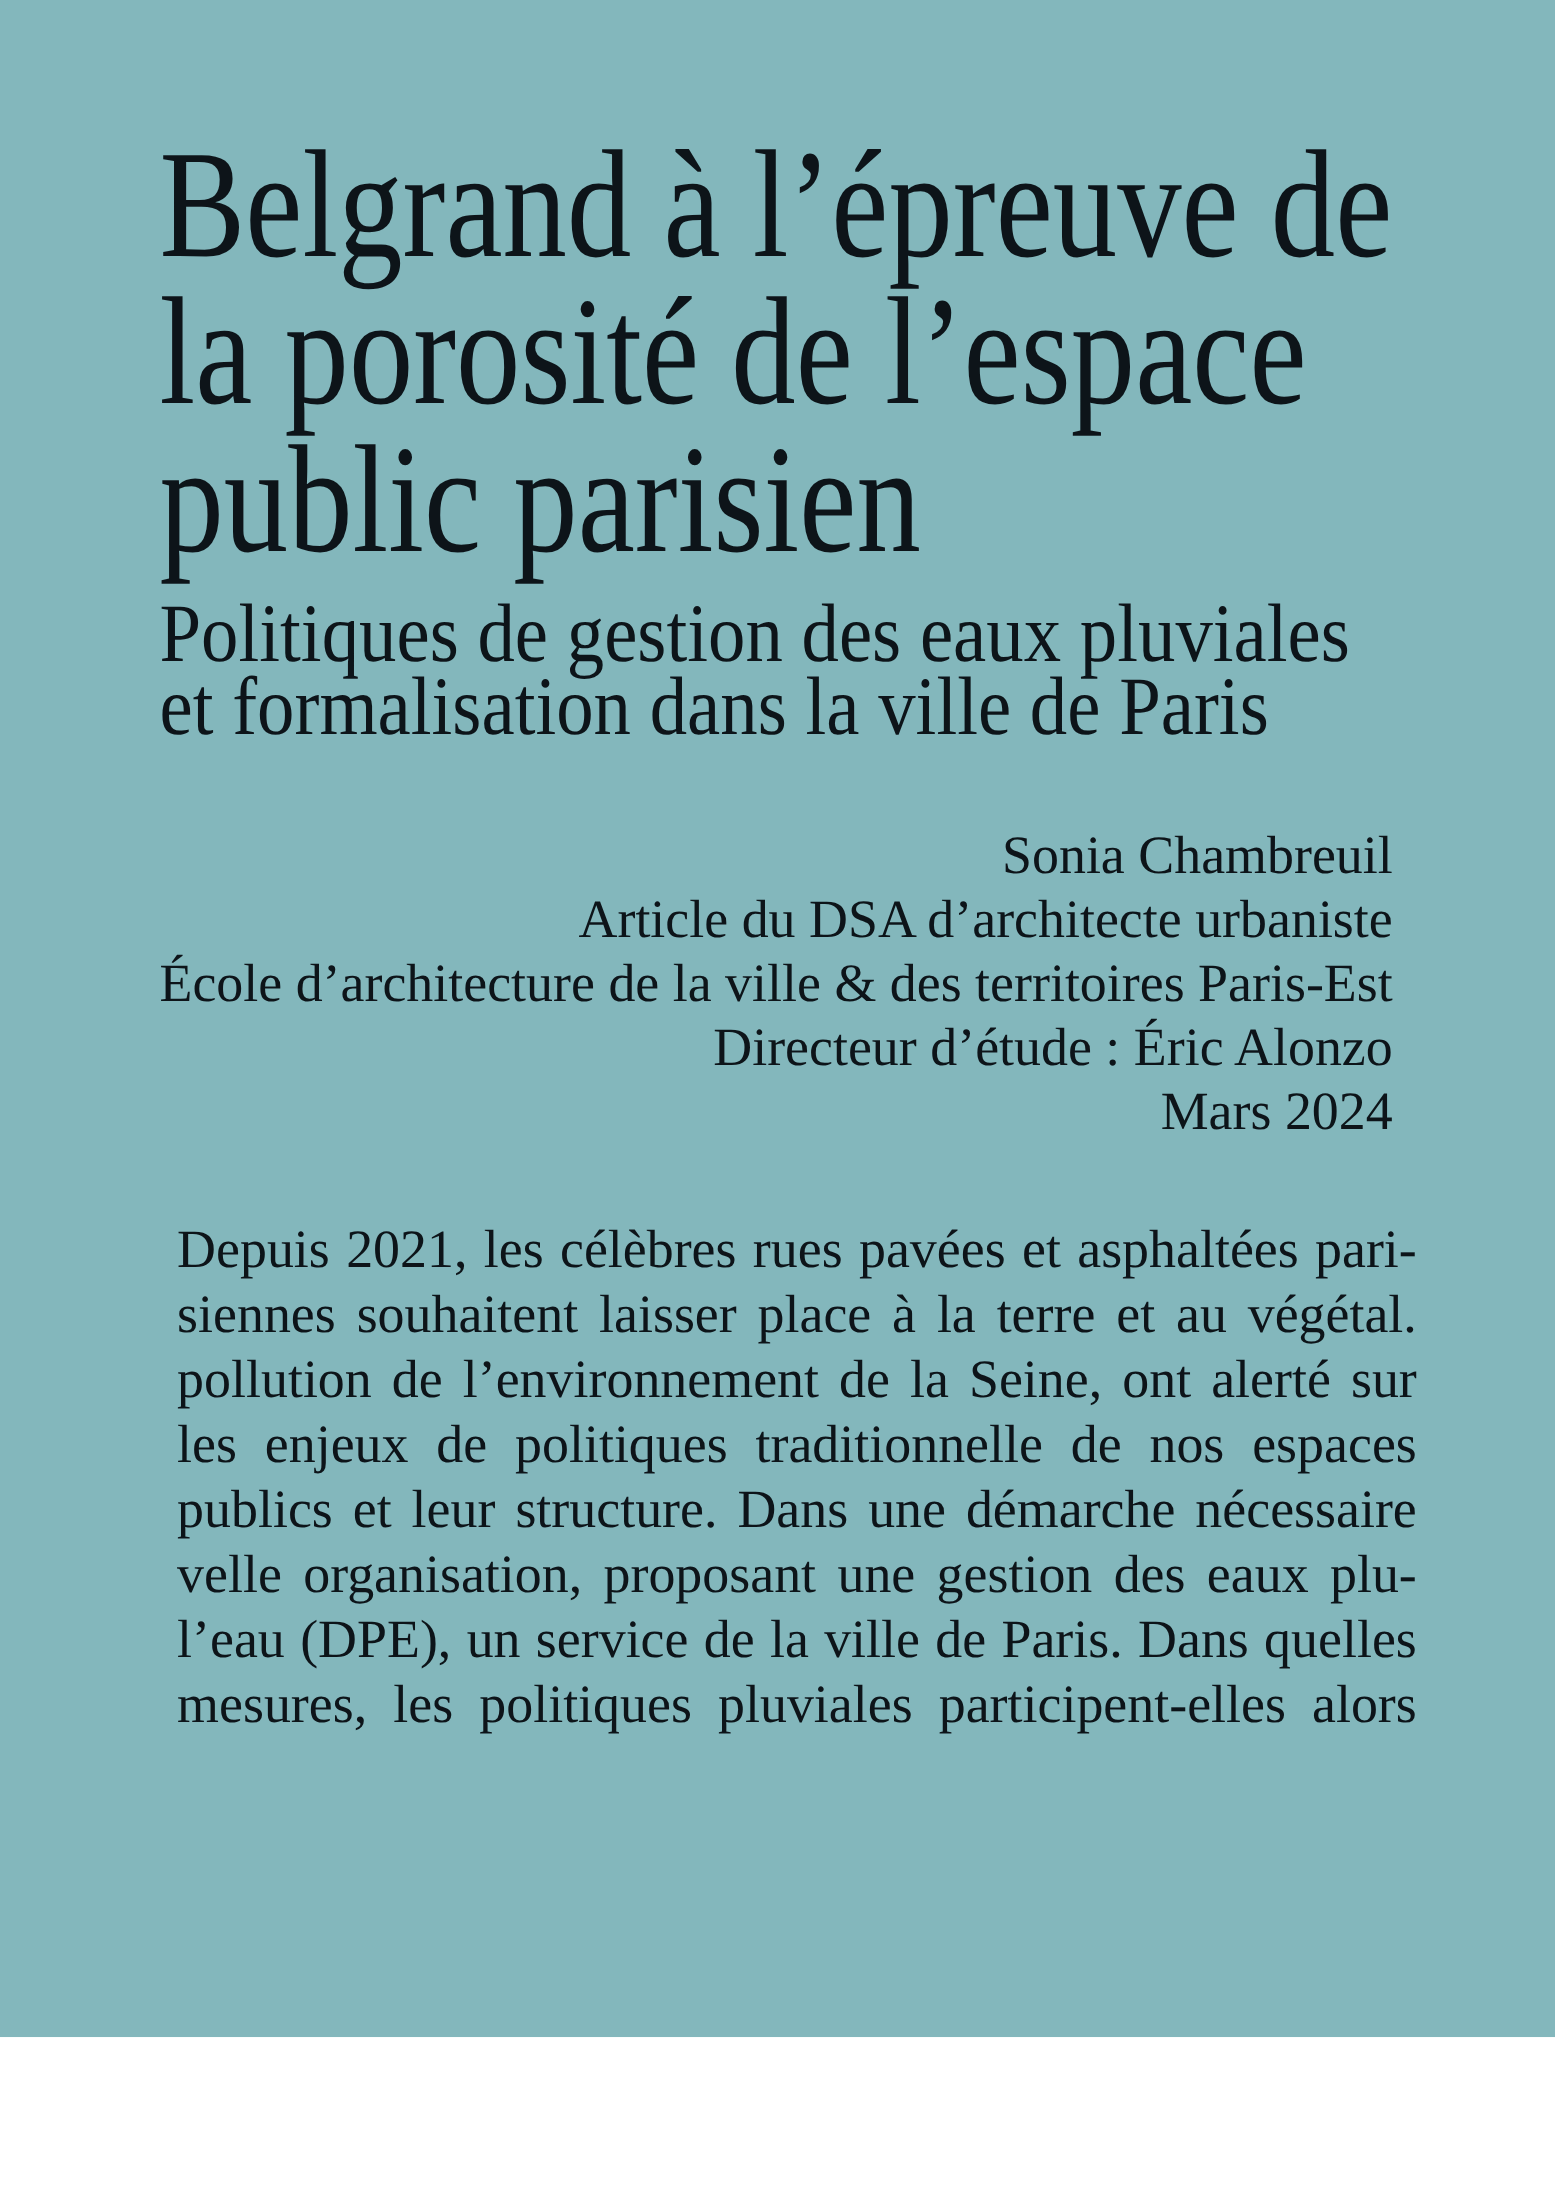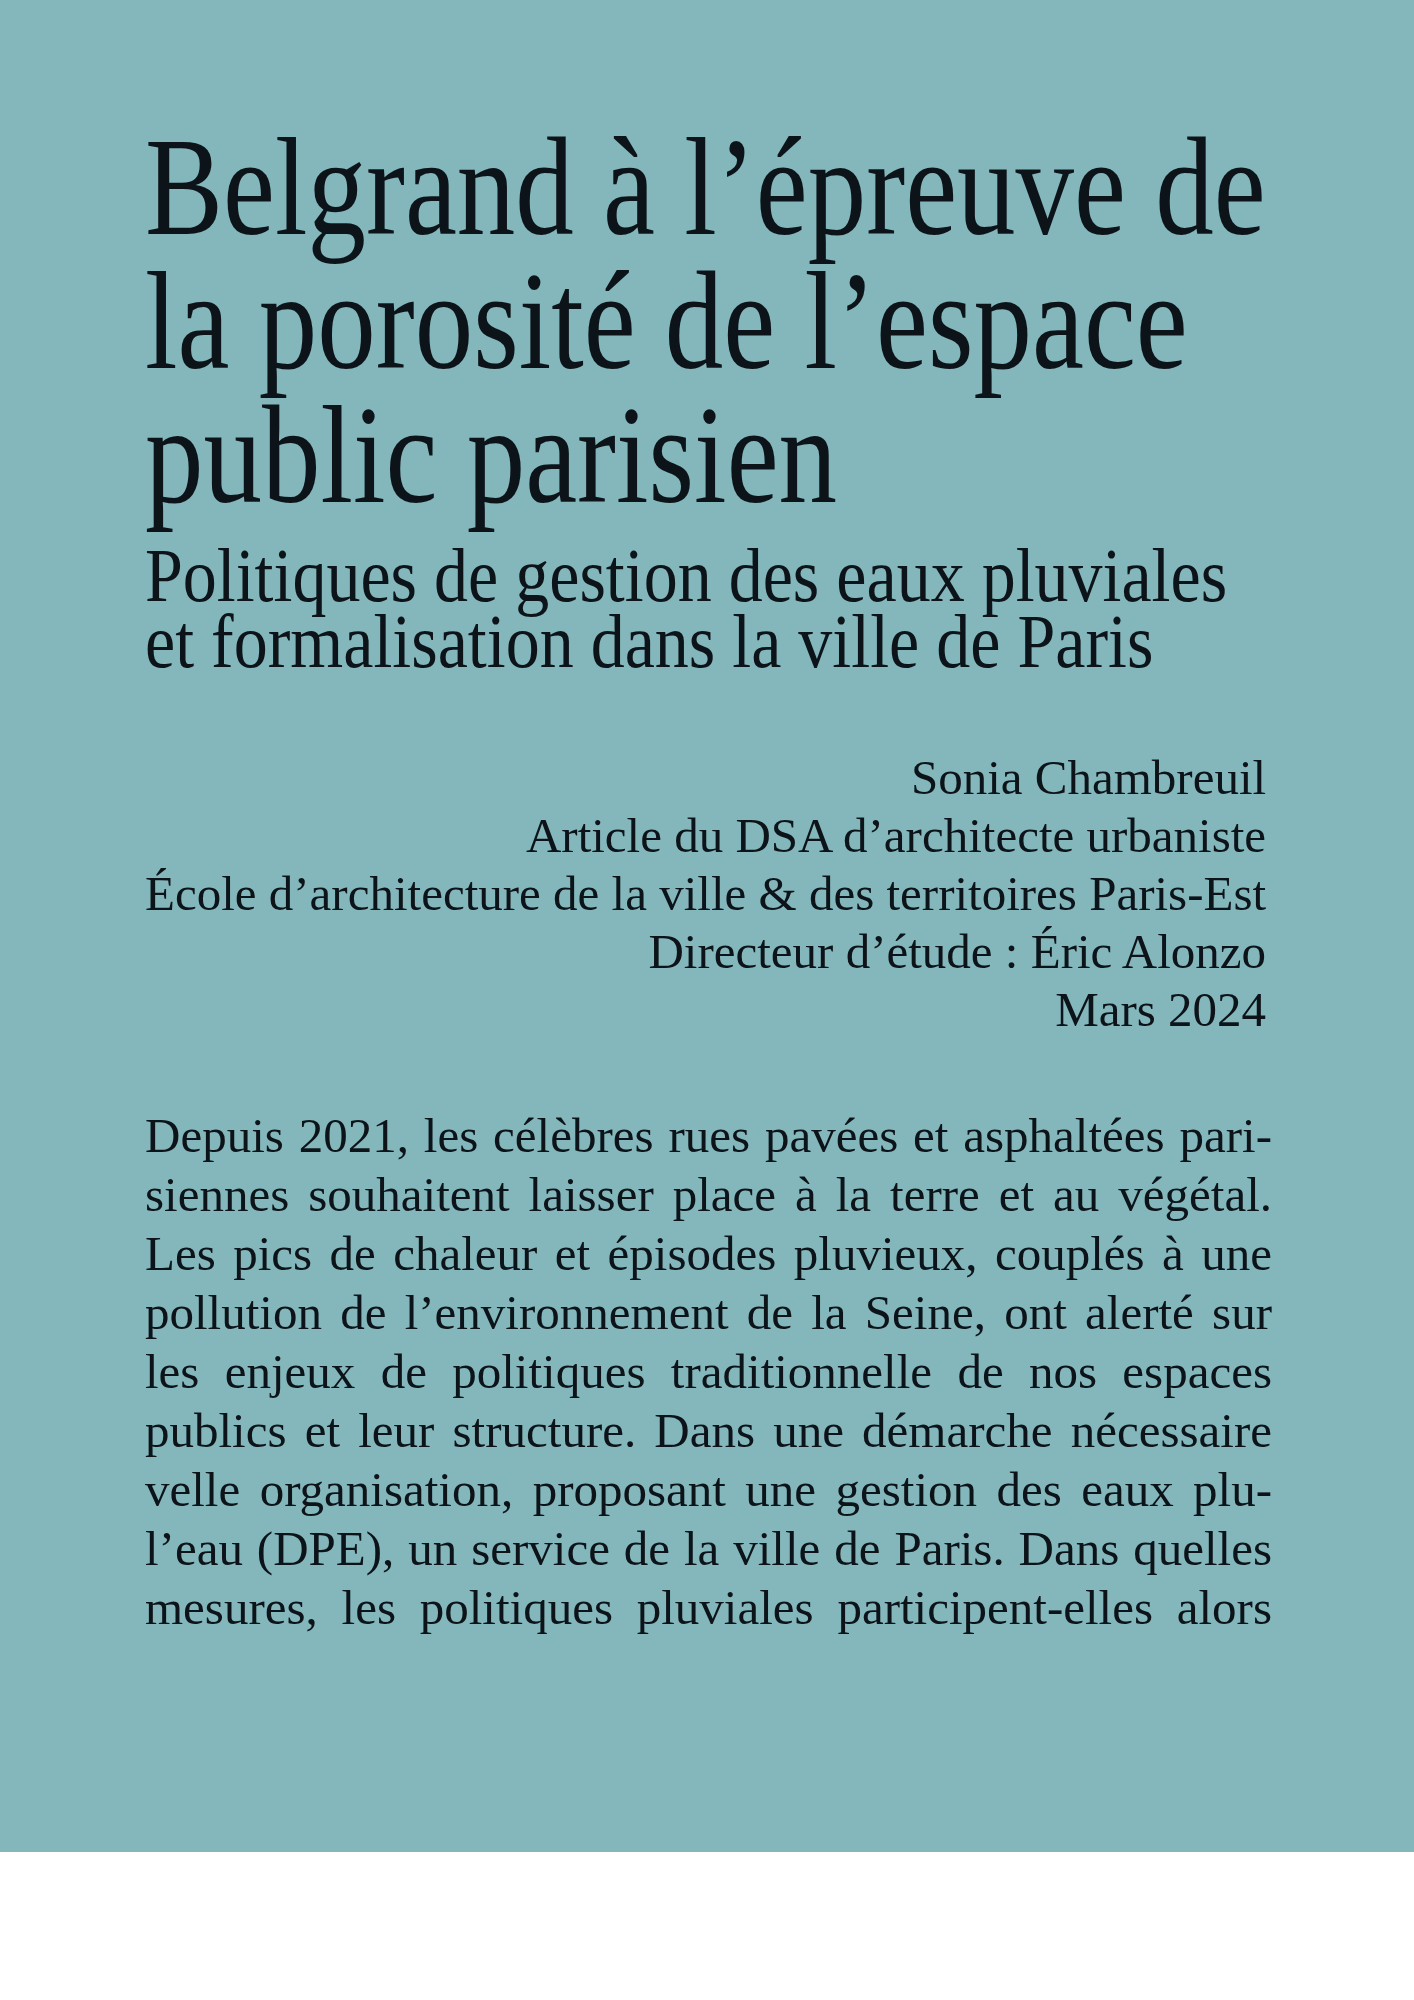--- a/index.html
+++ b/index.html
@@ -40,20 +40,21 @@
     font-size: 49px;
     line-height: 58px;
     white-space: nowrap;
     text-align: right;
   }
   .abstract-block {
     top: 1106px;
     width: 1127px;
     font-size: 49px;
     line-height: 59px;
+    margin-left: 16px;
   }
   .abstract-block .line {
     text-align: justify;
     text-align-last: justify;
     text-justify: inter-word;
   }
   .abstract-block .line.last {
     text-align: left;
     text-align-last: left;
   }
@@ -78,21 +79,20 @@
     <div>Sonia Chambreuil</div>
     <div>Article du DSA d’architecte urbaniste</div>
     <div>École d’architecture de la ville &amp; des territoires Paris-Est</div>
     <div>Directeur d’étude : Éric Alonzo</div>
     <div>Mars 2024</div>
   </div>
 
   <div class="block abstract-block">
     <div class="line">Depuis 2021, les célèbres rues pavées et asphaltées pari-</div>
     <div class="line">siennes souhaitent laisser place à la terre et au végétal.</div>
-    <div class="line">Les pics de chaleur et épisodes pluvieux, couplés à une</div>
     <div class="line">pollution de l’environnement de la Seine, ont alerté sur</div>
     <div class="line">les enjeux de politiques traditionnelle de nos espaces</div>
     <div class="line">publics et leur structure. Dans une démarche nécessaire</div>
     <div class="line">velle organisation, proposant une gestion des eaux plu-</div>
     <div class="line">l’eau (DPE), un service de la ville de Paris. Dans quelles</div>
     <div class="line">mesures, les politiques pluviales participent-elles alors</div>
   </div>
 
 </div>
 

